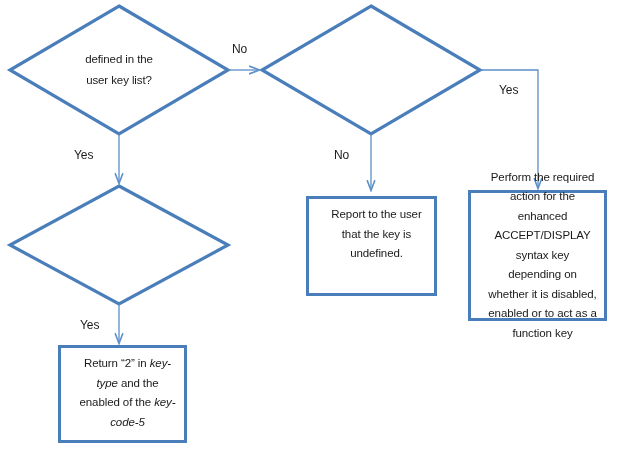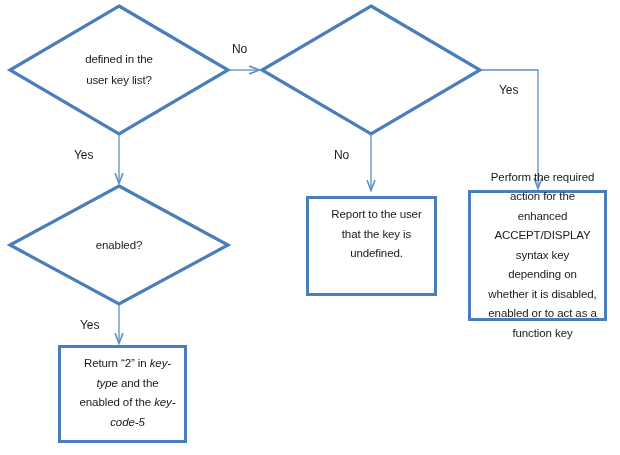--- a/index.html
+++ b/index.html
@@ -109,21 +109,20 @@
   <div class="diamond-text" style="left:30px; top:24px; width:178px; height:92px;">
     <div>
       <div>defined in the</div>
       <div>user key list?</div>
     </div>
   </div>
 
 
   <div class="diamond-text" style="left:30px; top:203px; width:178px; height:84px;">
     <div>
-      <div>enabled?</div>
     </div>
   </div>
 
   <div class="edge-label" style="left:232px; top:42px;">No</div>
 
   <div class="edge-label" style="left:74px; top:148px;">Yes</div>
 
   <div class="edge-label" style="left:334px; top:148px;">No</div>
 
   <div class="edge-label" style="left:499px; top:83px;">Yes</div>

